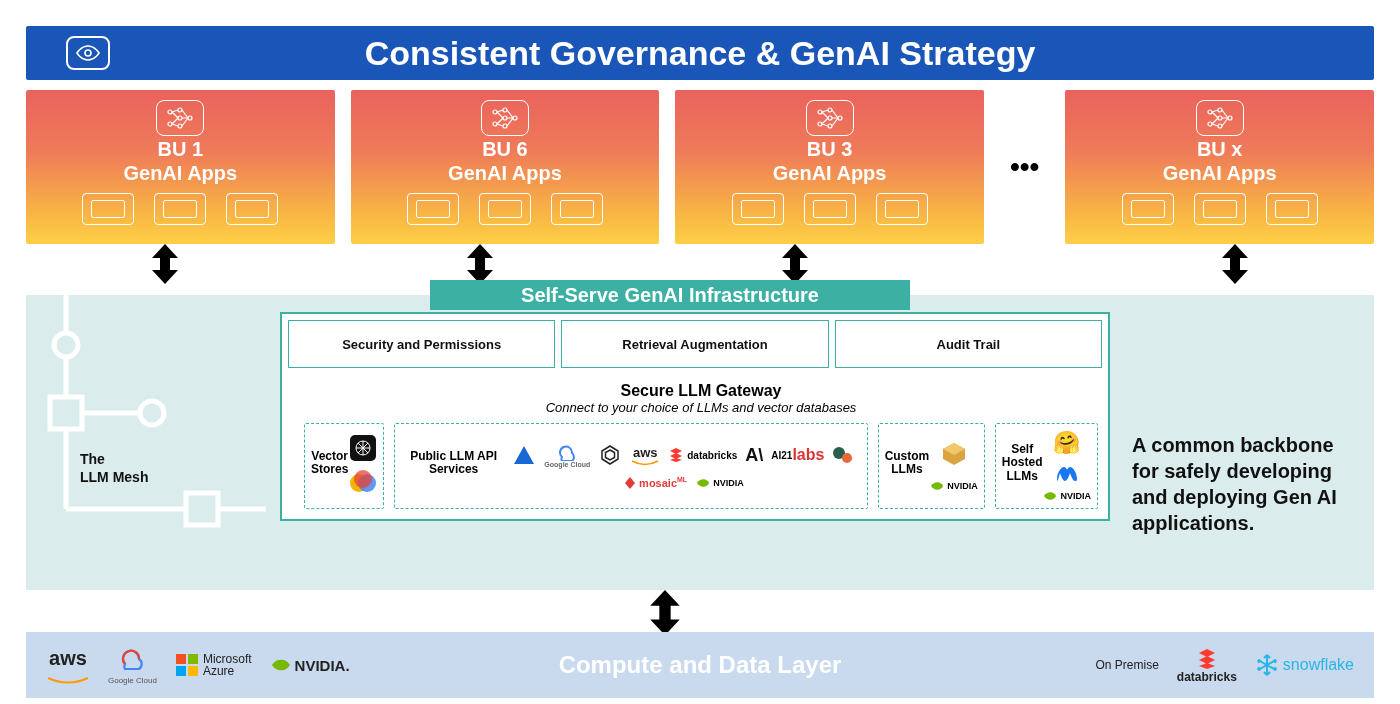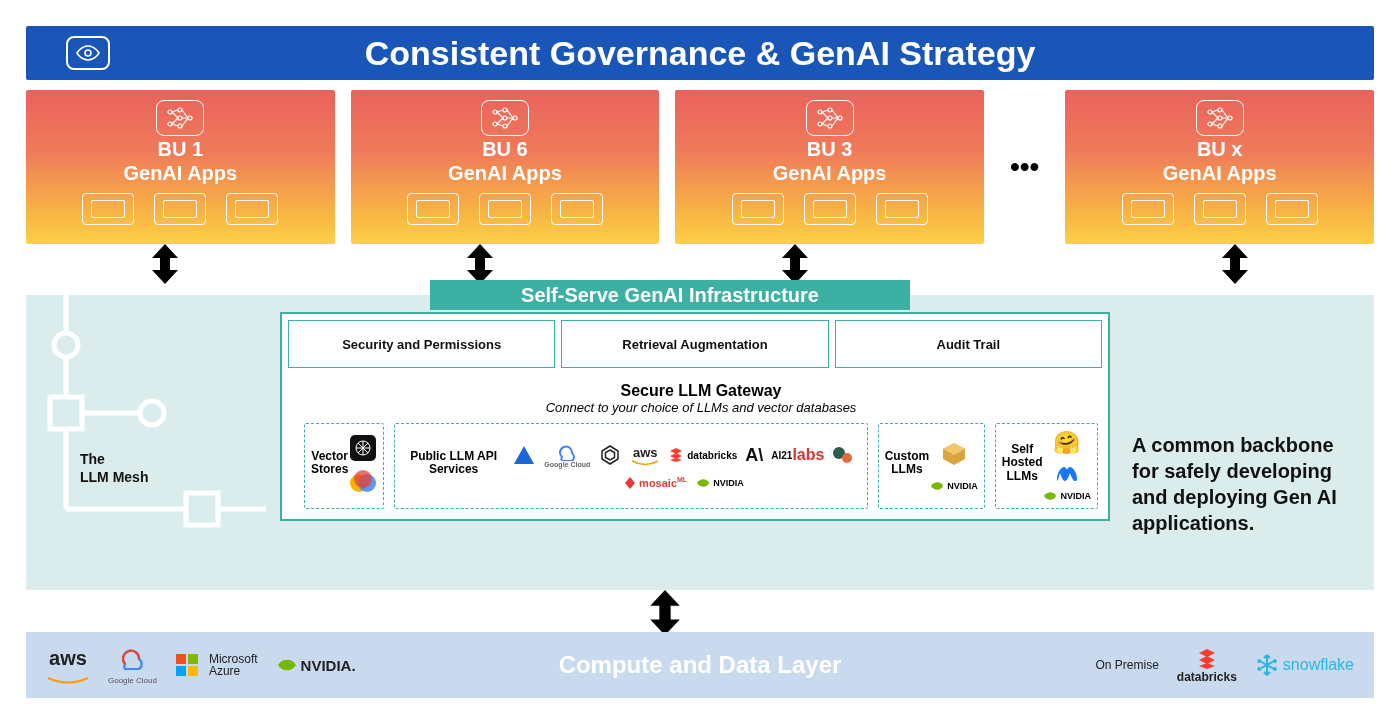--- a/index.html
+++ b/index.html
@@ -375,21 +375,21 @@
         <path d="M2 2q20 9 40 0" stroke="#f90" stroke-width="2" fill="none"></path>
       </svg>
     </div>
   <div class="clogo" style="flex-direction:column">
       <svg width="34" height="24">
         <path d="M10 18a8 8 0 1 1 14-5 6 6 0 0 1 0 10H10a5 5 0 0 1 0-5z" fill="none" stroke="#4285f4" stroke-width="2.2"></path>
         <path d="M10 18a8 8 0 1 1 14-5" fill="none" stroke="#ea4335" stroke-width="2.2"></path>
       </svg>
       <span style="font-size:8px;color:#555">Google Cloud</span>
     </div>
-  <div class="clogo" style="gap:10px">
+  <div class="clogo" style="gap:4px">
       <svg width="24" height="24">
         <rect x="1" y="1" width="10" height="10" fill="#f25022"></rect>
         <rect x="13" y="1" width="10" height="10" fill="#7fba00"></rect>
         <rect x="1" y="13" width="10" height="10" fill="#00a4ef"></rect>
         <rect x="13" y="13" width="10" height="10" fill="#ffb900"></rect>
       </svg>
       <span style="font-size:12px;line-height:1">Microsoft<br>Azure</span>
     </div>
   <div class="clogo" style="gap:3px">
       <svg width="22" height="16">

